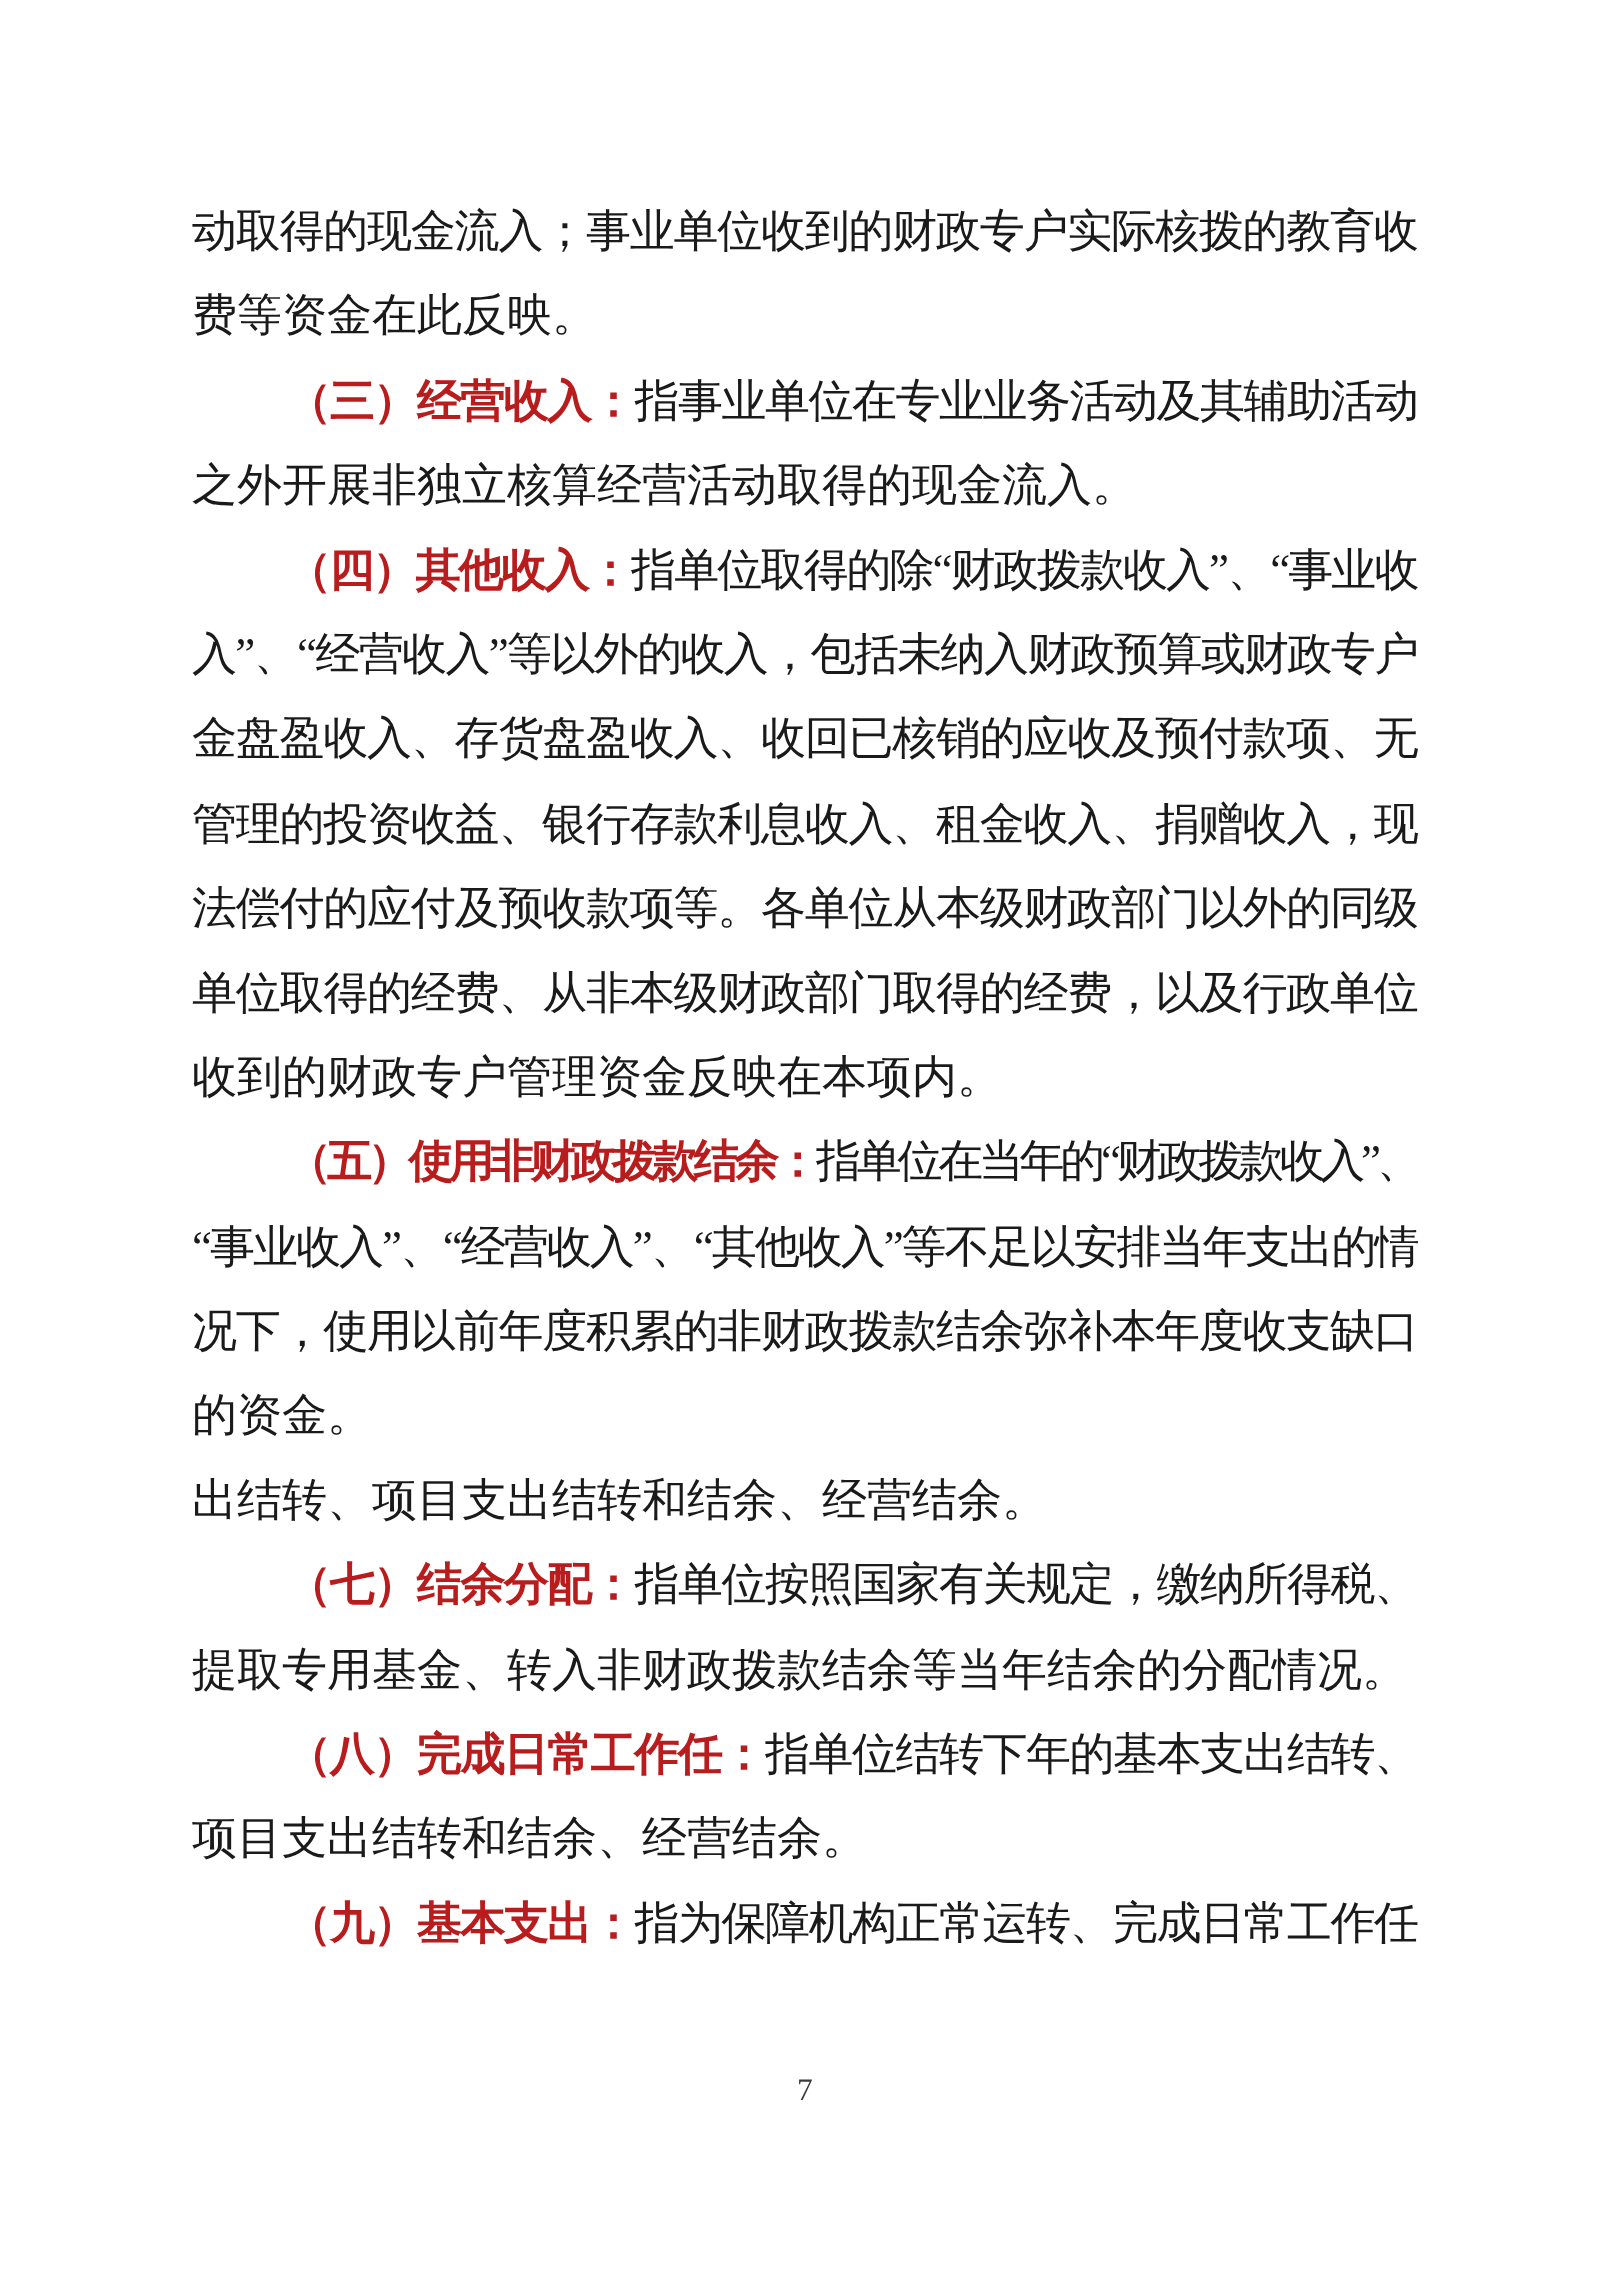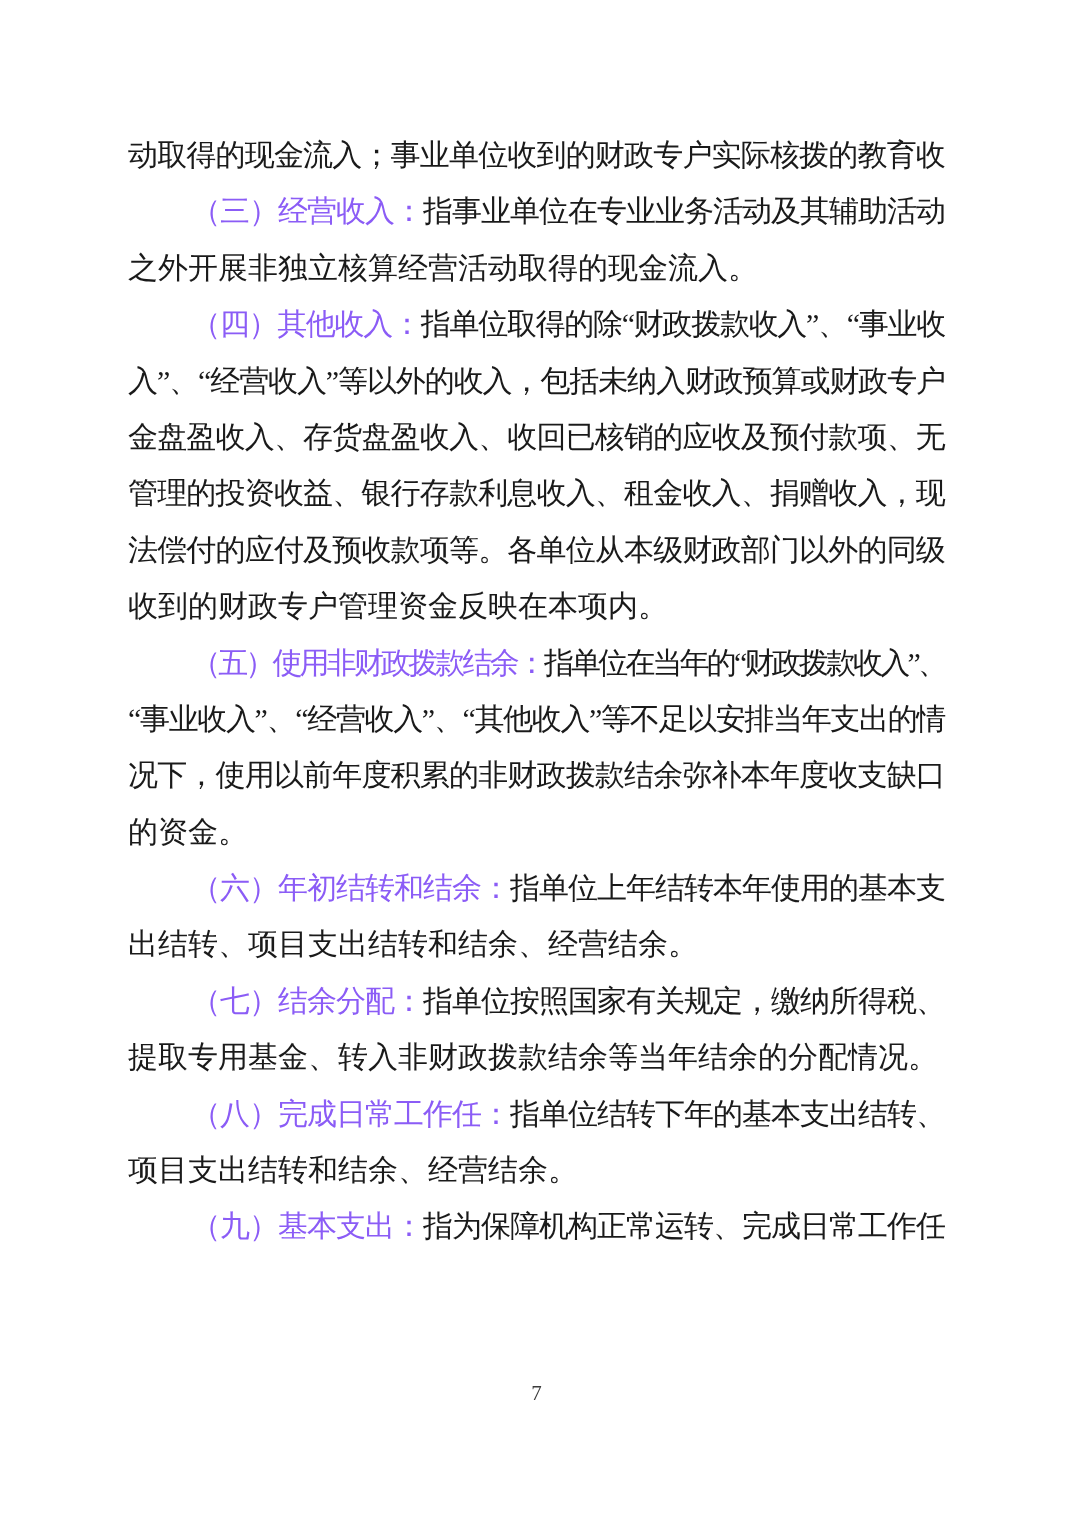--- a/index.html
+++ b/index.html
@@ -26,53 +26,54 @@
     font-size: 30px;
     line-height: 56.4px;
     height: 56.4px;
     white-space: nowrap;
     color: #1a1a1a;
   }
   .line.indent {
     padding-left: 63px;
   }
   .line .bold {
-    font-weight: 400;
-    color: #8b5cf6;
+    font-weight: 700;
+    color: #b91c1c;
   }
   .page-number {
     position: absolute;
     left: 128px;
     top: 1379px;
     width: 817px;
     text-align: center;
     font-size: 21px;
     line-height: 28px;
     color: #3c3c3c;
   }
 </style>
 </head>
 <body>
 
 <div class="page">
   <main class="doc-body">
       <div class="line justify" style="letter-spacing: -0.821429px;"><span>动取得的现金流入；事业单位收到的财政专户实际核拨的教育收</span></div>
+      <div class="line"><span>费等资金在此反映。</span></div>
       <div class="line indent justify" style="letter-spacing: -1px;"><span class="bold">（三）经营收入：</span><span>指事业单位在专业业务活动及其辅助活动</span></div>
       <div class="line"><span>之外开展非独立核算经营活动取得的现金流入。</span></div>
       <div class="line indent justify" style="letter-spacing: -1.28404px;"><span class="bold">（四）其他收入：</span><span>指单位取得的除“财政拨款收入”、“事业收</span></div>
       <div class="line justify" style="letter-spacing: -1.09844px;"><span>入”、“经营收入”等以外的收入，包括未纳入财政预算或财政专户</span></div>
       <div class="line justify" style="letter-spacing: -0.821429px;"><span>金盘盈收入、存货盘盈收入、收回已核销的应收及预付款项、无</span></div>
       <div class="line justify" style="letter-spacing: -0.821429px;"><span>管理的投资收益、银行存款利息收入、租金收入、捐赠收入，现</span></div>
       <div class="line justify" style="letter-spacing: -0.821429px;"><span>法偿付的应付及预收款项等。各单位从本级财政部门以外的同级</span></div>
+      <div class="line justify" style="letter-spacing: -0.821429px;"><span>单位取得的经费、从非本级财政部门取得的经费，以及行政单位</span></div>
       <div class="line"><span>收到的财政专户管理资金反映在本项内。</span></div>
       <div class="line indent justify" style="letter-spacing: -2.84968px;"><span class="bold">（五）使用非财政拨款结余：</span><span>指单位在当年的“财政拨款收入”、</span></div>
       <div class="line justify" style="letter-spacing: -1.34082px;"><span>“事业收入”、“经营收入”、“其他收入”等不足以安排当年支出的情</span></div>
       <div class="line justify" style="letter-spacing: -0.821429px;"><span>况下，使用以前年度积累的非财政拨款结余弥补本年度收支缺口</span></div>
       <div class="line"><span>的资金。</span></div>
-      <div class="line indent justify" style="letter-spacing: -1px;"><span class="bold">（六）年初结转和结余：</span><span>指单位上年结转本年使用的基本支</span></div>
       <div class="line"><span>出结转、项目支出结转和结余、经营结余。</span></div>
       <div class="line indent justify" style="letter-spacing: -1px;"><span class="bold">（七）结余分配：</span><span>指单位按照国家有关规定，缴纳所得税、</span></div>
       <div class="line"><span>提取专用基金、转入非财政拨款结余等当年结余的分配情况。</span></div>
       <div class="line indent justify" style="letter-spacing: -1px;"><span class="bold">（八）完成日常工作任：</span><span>指单位结转下年的基本支出结转、</span></div>
       <div class="line"><span>项目支出结转和结余、经营结余。</span></div>
       <div class="line indent justify" style="letter-spacing: -1px;"><span class="bold">（九）基本支出：</span><span>指为保障机构正常运转、完成日常工作任</span></div>
     </main>
   <footer class="page-number">7</footer>
 </div>
 

